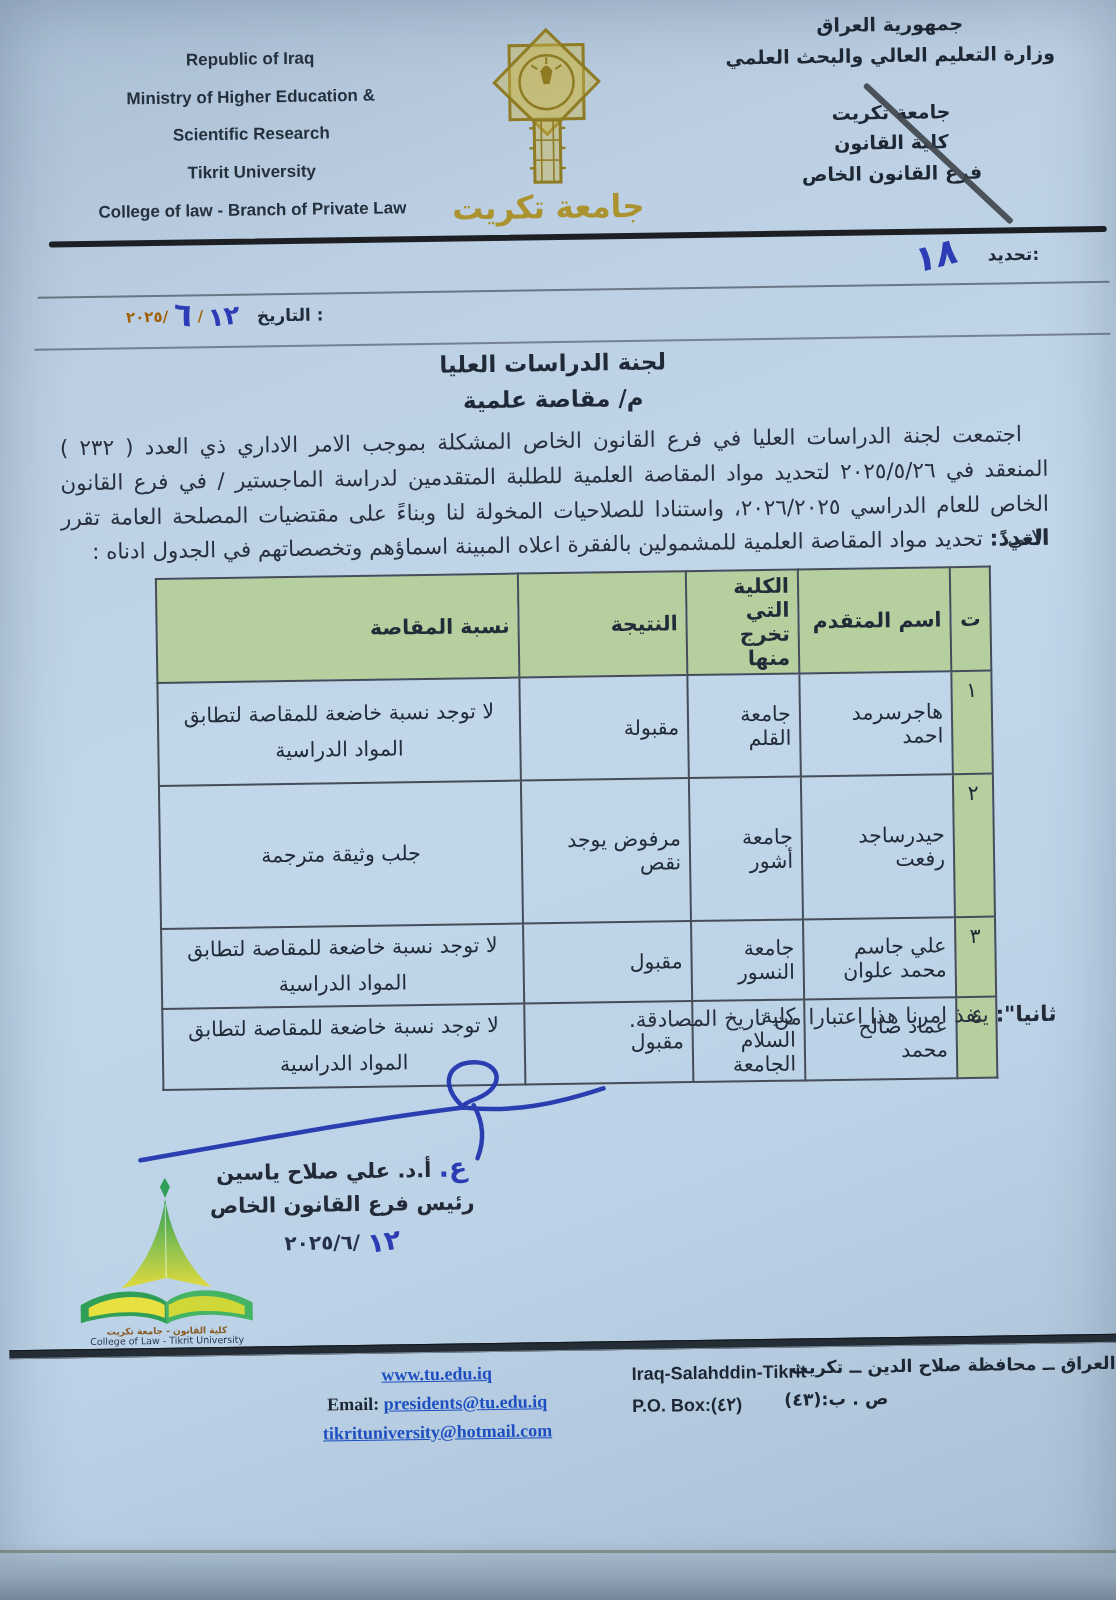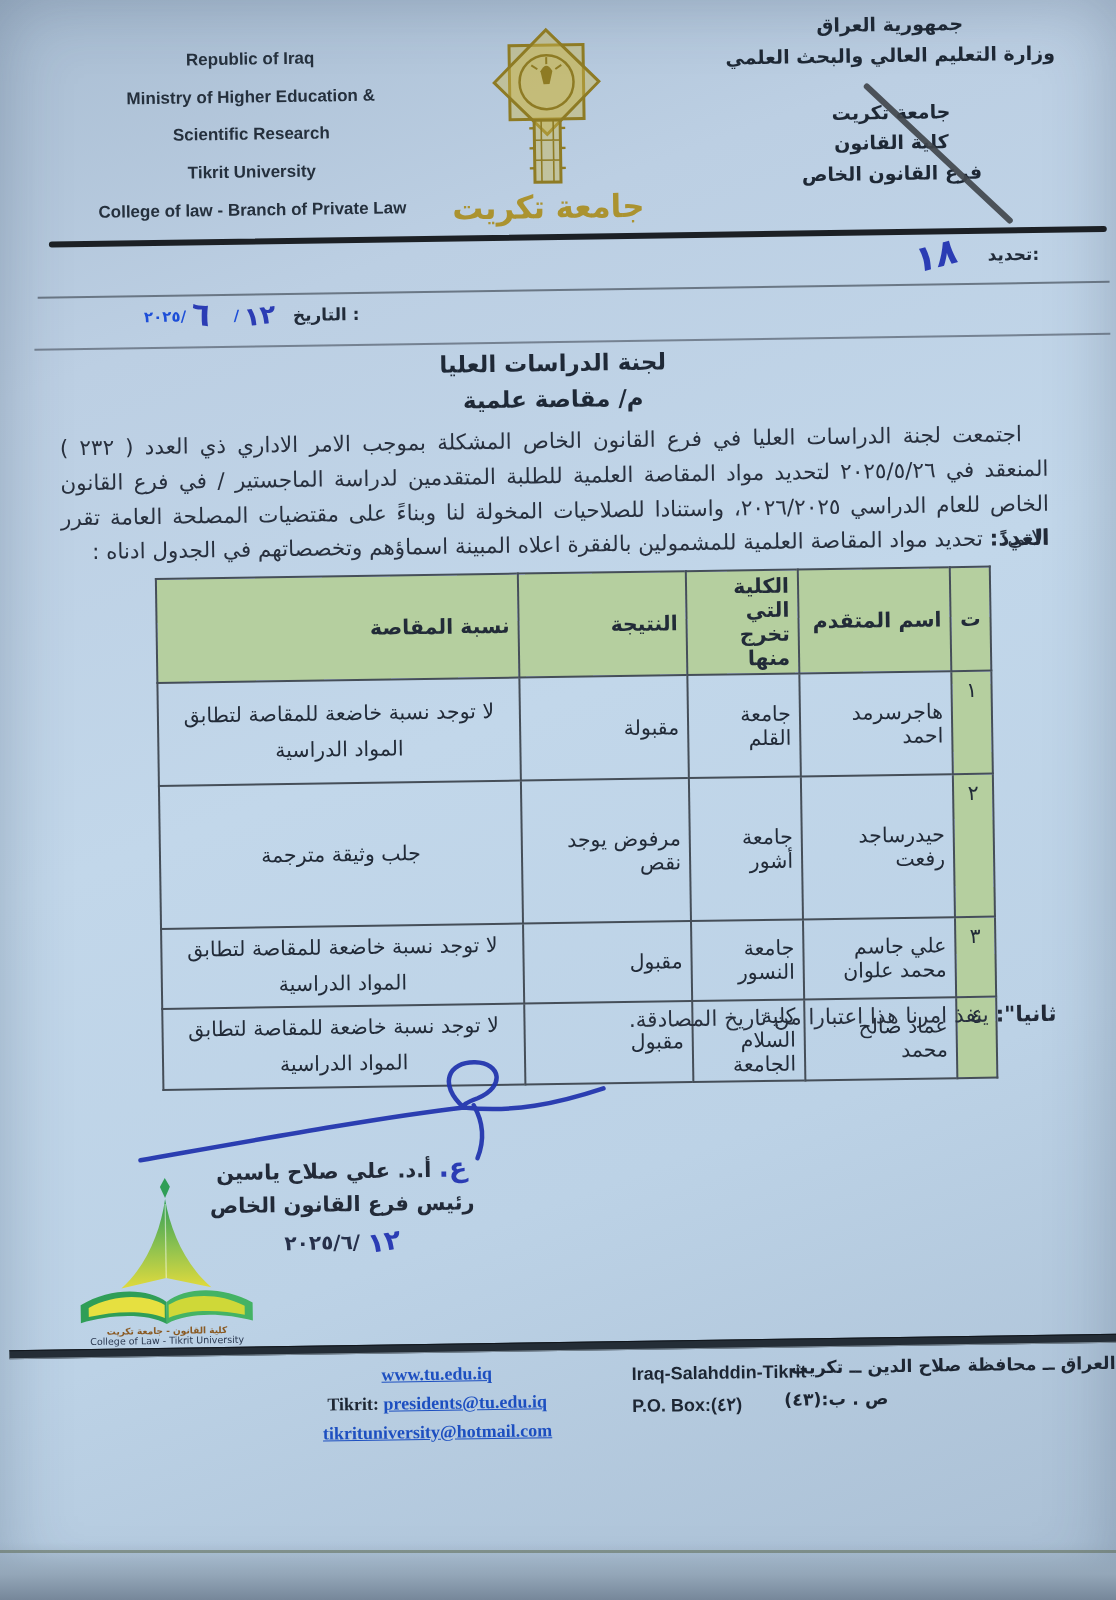--- a/index.html
+++ b/index.html
@@ -28,21 +28,21 @@
   .rule-heavy{position:absolute;left:56px;top:234px;width:1058px;height:6px;background:#1c2025;border-radius:3px;}
   .rule-thin{position:absolute;height:2px;background:#55606d;opacity:.8;}
   .rt1{left:44px;top:289px;width:1072px;}
   .rt2{left:40px;top:341px;width:1076px;opacity:.7;}
 
   .meta-number{position:absolute;right:70px;top:240px;display:flex;direction:ltr;align-items:center;gap:30px;}
   .meta-label{font-size:17px;font-weight:bold;color:#222c3a;}
   .hand{color:#2b3cb4;}
   .hand-num{display:inline-block;font-size:36px;font-weight:600;transform:rotate(-14deg) skewX(-10deg);}
   .meta-date{position:absolute;left:132px;top:294px;display:flex;direction:ltr;align-items:center;gap:5px;}
-  .date-printed{font-size:15px;font-weight:bold;color:#1d4ed8;margin-left:18px;}
+  .date-printed{font-size:15px;font-weight:bold;color:#a16207;}
   .hand-month{display:inline-block;font-size:32px;font-weight:600;transform:rotate(8deg);margin-top:-4px;}
   .hand-day{display:inline-block;font-size:26px;font-weight:600;transform:rotate(-6deg);}
   .meta-date .meta-label{margin-left:12px;text-align:right;}
 
   
   .doc-title{position:absolute;left:0;right:0;top:346px;text-align:center;direction:rtl;
     font-weight:bold;font-size:23px;color:#1f2937;}
   .doc-title div{line-height:1.55;}
   .body-par{position:absolute;right:64px;top:424px;width:988px;direction:rtl;text-align:justify;
     font-size:21.5px;line-height:1.62;color:#28303e;text-indent:26px;margin:0;}
@@ -254,21 +254,21 @@
         <path d="M180 133 C154 119 122 120 104 131 L104 144 C126 135 156 137 180 142 Z" fill="#cfd838"></path>
         <text x="102" y="160" text-anchor="middle" font-size="9" font-weight="bold" fill="#8a5a23">كلية القانون - جامعة تكريت</text>
         <text x="102" y="170" text-anchor="middle" font-size="9.5" fill="#2c3a52">College of Law - Tikrit University</text>
       </svg>
     </div>
 
     <div class="footer-rule"></div>
 
     <div class="f-links">
       <div><span class="link">www.tu.edu.iq</span></div>
-      <div><span class="email-label">Tikrit:</span>
+      <div><span class="email-label">Email:</span>
         <span class="link">presidents@tu.edu.iq</span></div>
       <div><span class="link">tikrituniversity@hotmail.com</span></div>
     </div>
 
     <div class="f-en">
       <div>Iraq-Salahddin-Tikrit</div>
       <div>P.O. Box:(٤٢)</div>
     </div>
 
     <div class="f-ar">

